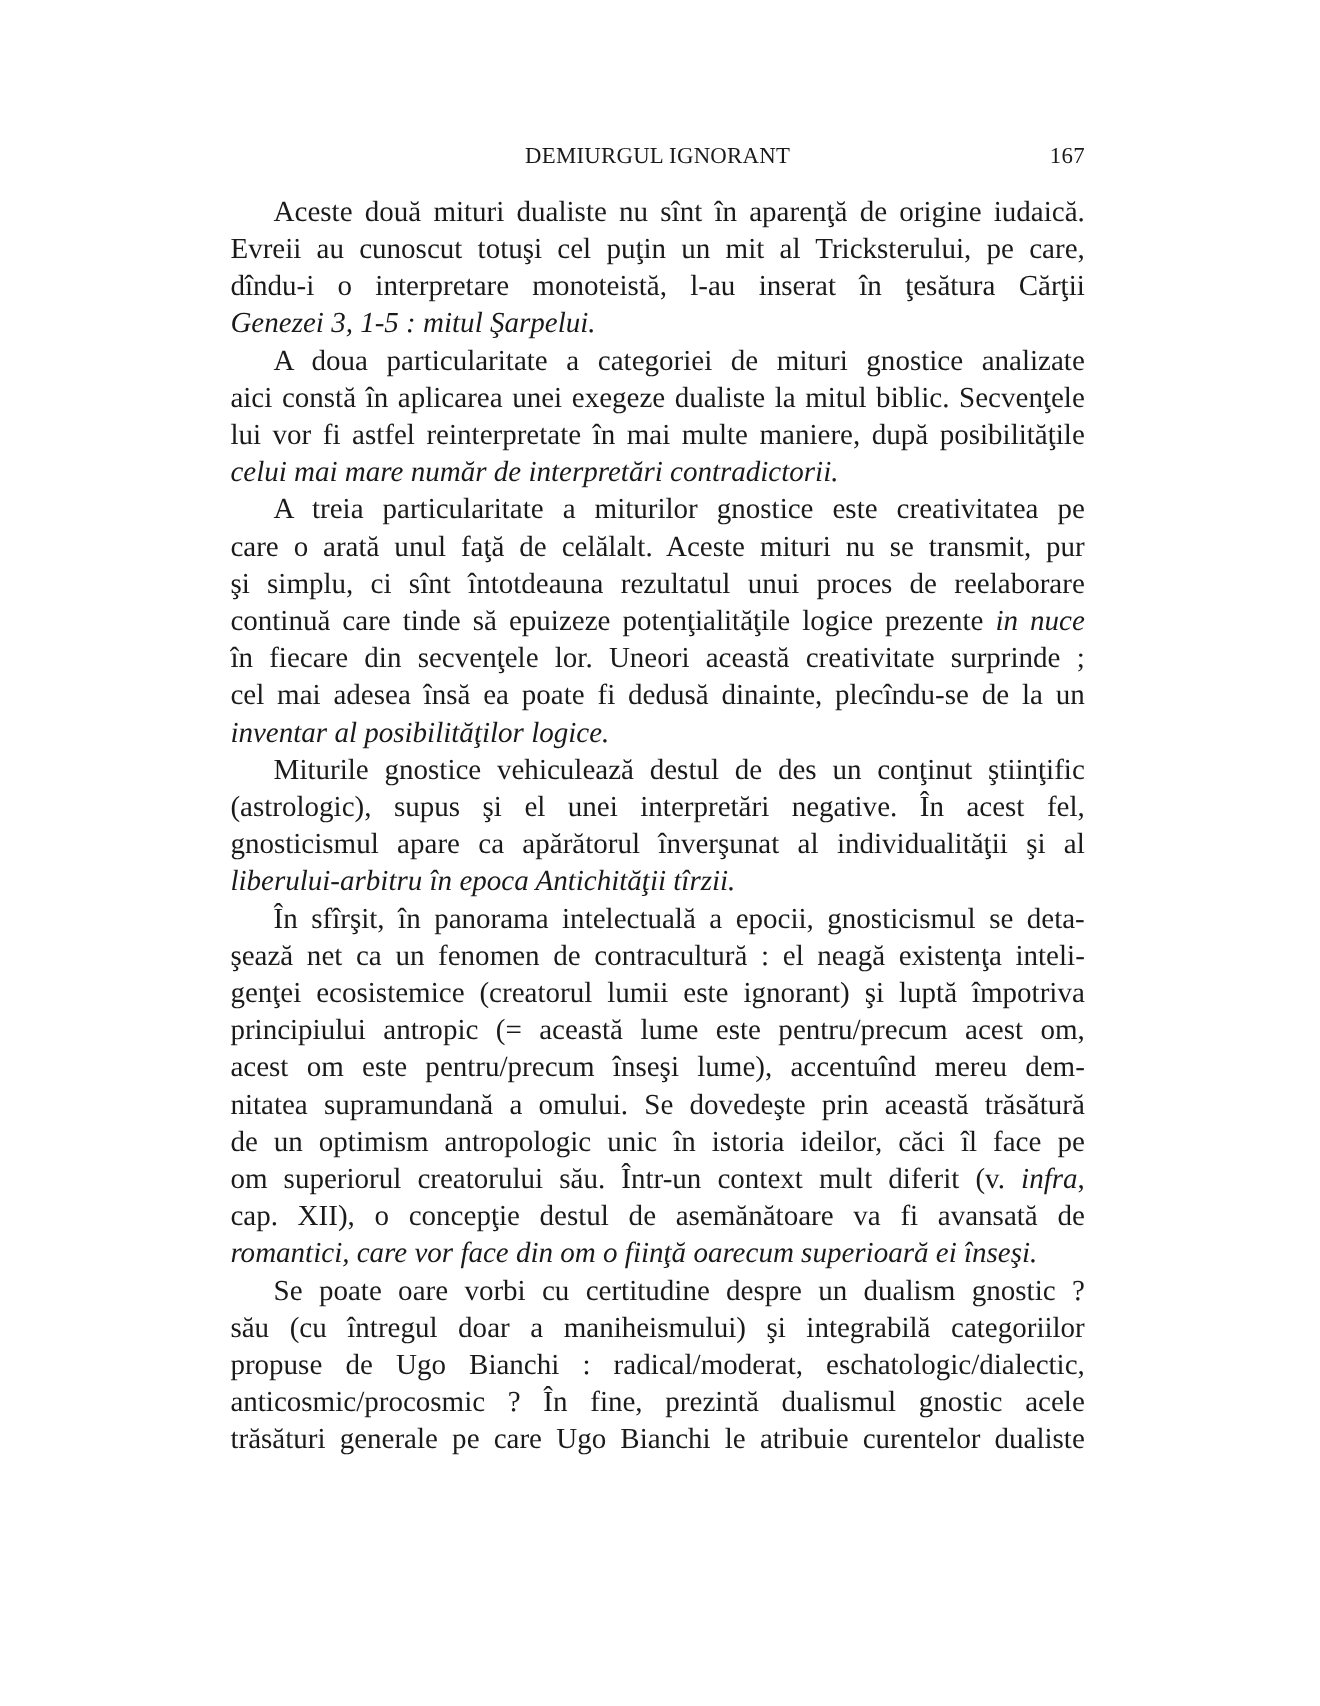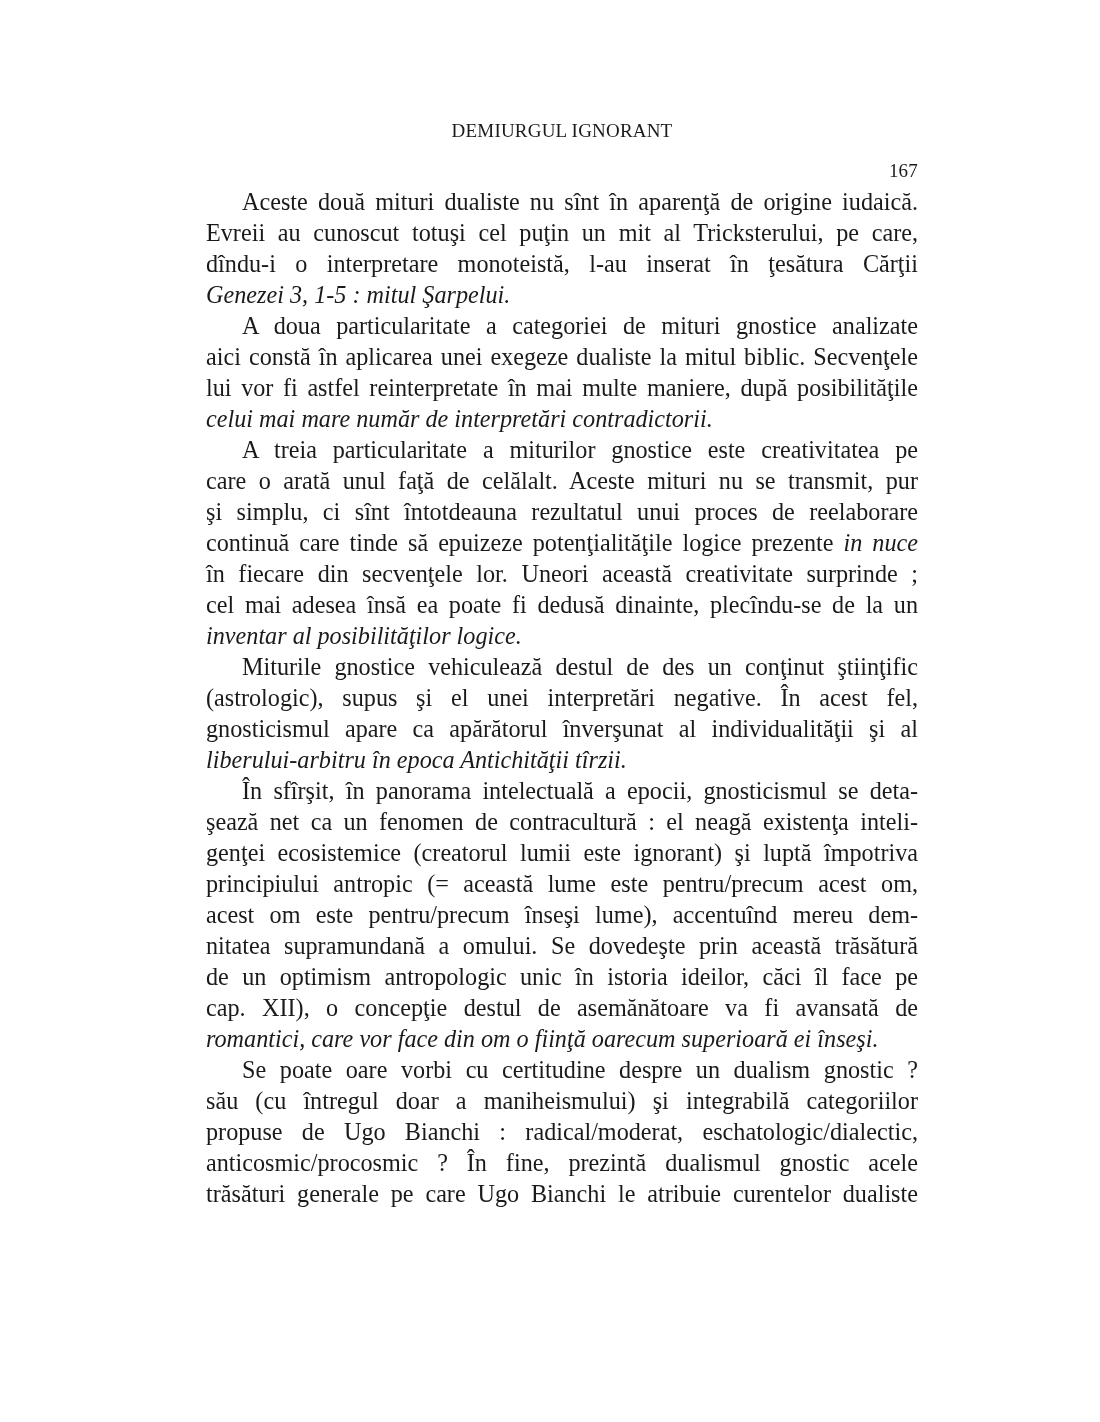--- a/index.html
+++ b/index.html
@@ -10,21 +10,21 @@
     body {
       width: 1100px;
       height: 1422px;
       position: relative;
       overflow: hidden;
       font-family: "Liberation Serif", "DejaVu Serif", serif;
       color: #1a1a1a;
     }
     .page {
       position: absolute;
-      left: 206px;
+      left: 192px;
       top: 118px;
       width: 712px;
     }
     .running-head {
       position: relative;
       height: 30px;
       font-size: 19px;
       letter-spacing: 0.2px;
     }
     .running-title {
@@ -32,24 +32,23 @@
       left: 0;
       right: 0;
       text-align: center;
       top: 2px;
     }
     .page-number {
       position: absolute;
       right: 0;
       top: 2px;
       font-size: 19px;
-      margin-top: 40px;
     }
     .body-text {
-      margin-top: 38px;
+      margin-top: 13px;
     }
     .line {
       display: block;
       height: 31px;
       line-height: 31px;
       font-size: 24.2px;
       white-space: nowrap;
       text-align: justify;
       text-align-last: justify;
     }
@@ -108,20 +107,21 @@
     </div>
 
     <div class="paragraph">
       <span class="line indent">În sfîrşit, în panorama intelectuală a epocii, gnosticismul se deta-</span>
       <span class="line">şează net ca un fenomen de contracultură :  el neagă existenţa inteli-</span>
       <span class="line">genţei ecosistemice (creatorul lumii este ignorant) şi luptă împotriva</span>
       <span class="line">principiului antropic (= această lume este pentru/precum acest om,</span>
       <span class="line">acest om este pentru/precum înseşi lume), accentuînd mereu dem-</span>
       <span class="line">nitatea supramundană a omului. Se dovedeşte prin această trăsătură</span>
       <span class="line">de un optimism antropologic unic în istoria ideilor, căci îl face pe</span>
+      <span class="line"><span>om superiorul creatorului său. Într-un context mult diferit (v. </span><span class="it">infra</span><span>,</span></span>
       <span class="line">cap. XII), o concepţie destul de asemănătoare va fi avansată de</span>
       <span class="line last">romantici, care vor face din om o fiinţă oarecum superioară ei înseşi.</span>
     </div>
 
     <div class="paragraph">
       <span class="line indent">Se poate oare vorbi cu certitudine despre un dualism gnostic ?</span>
       <span class="line">său (cu întregul doar a maniheismului) şi integrabilă categoriilor</span>
       <span class="line">propuse de Ugo Bianchi :  radical/moderat, eschatologic/dialectic,</span>
       <span class="line">anticosmic/procosmic ?  În fine, prezintă dualismul gnostic acele</span>
       <span class="line">trăsături generale pe care Ugo Bianchi le atribuie curentelor dualiste</span>

